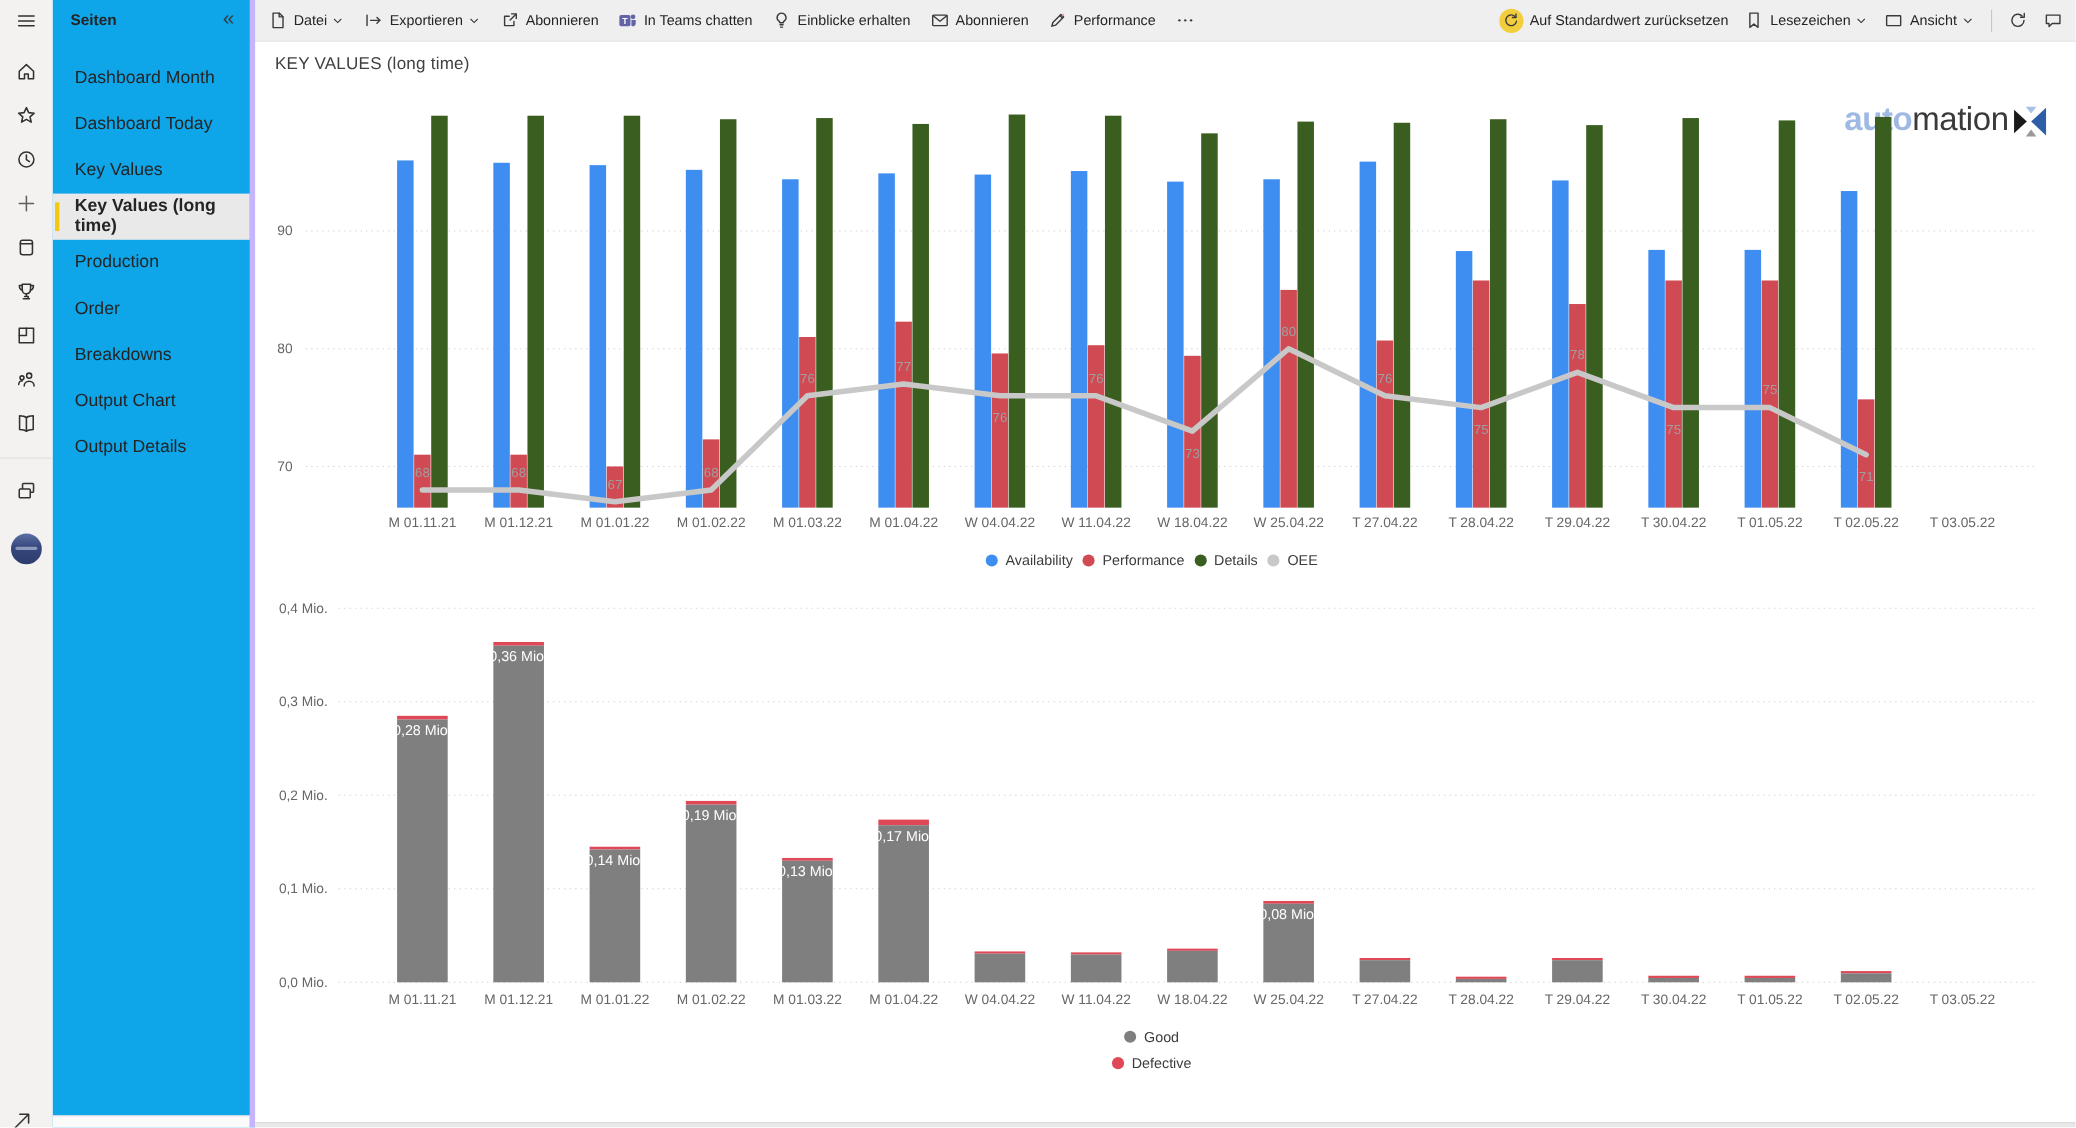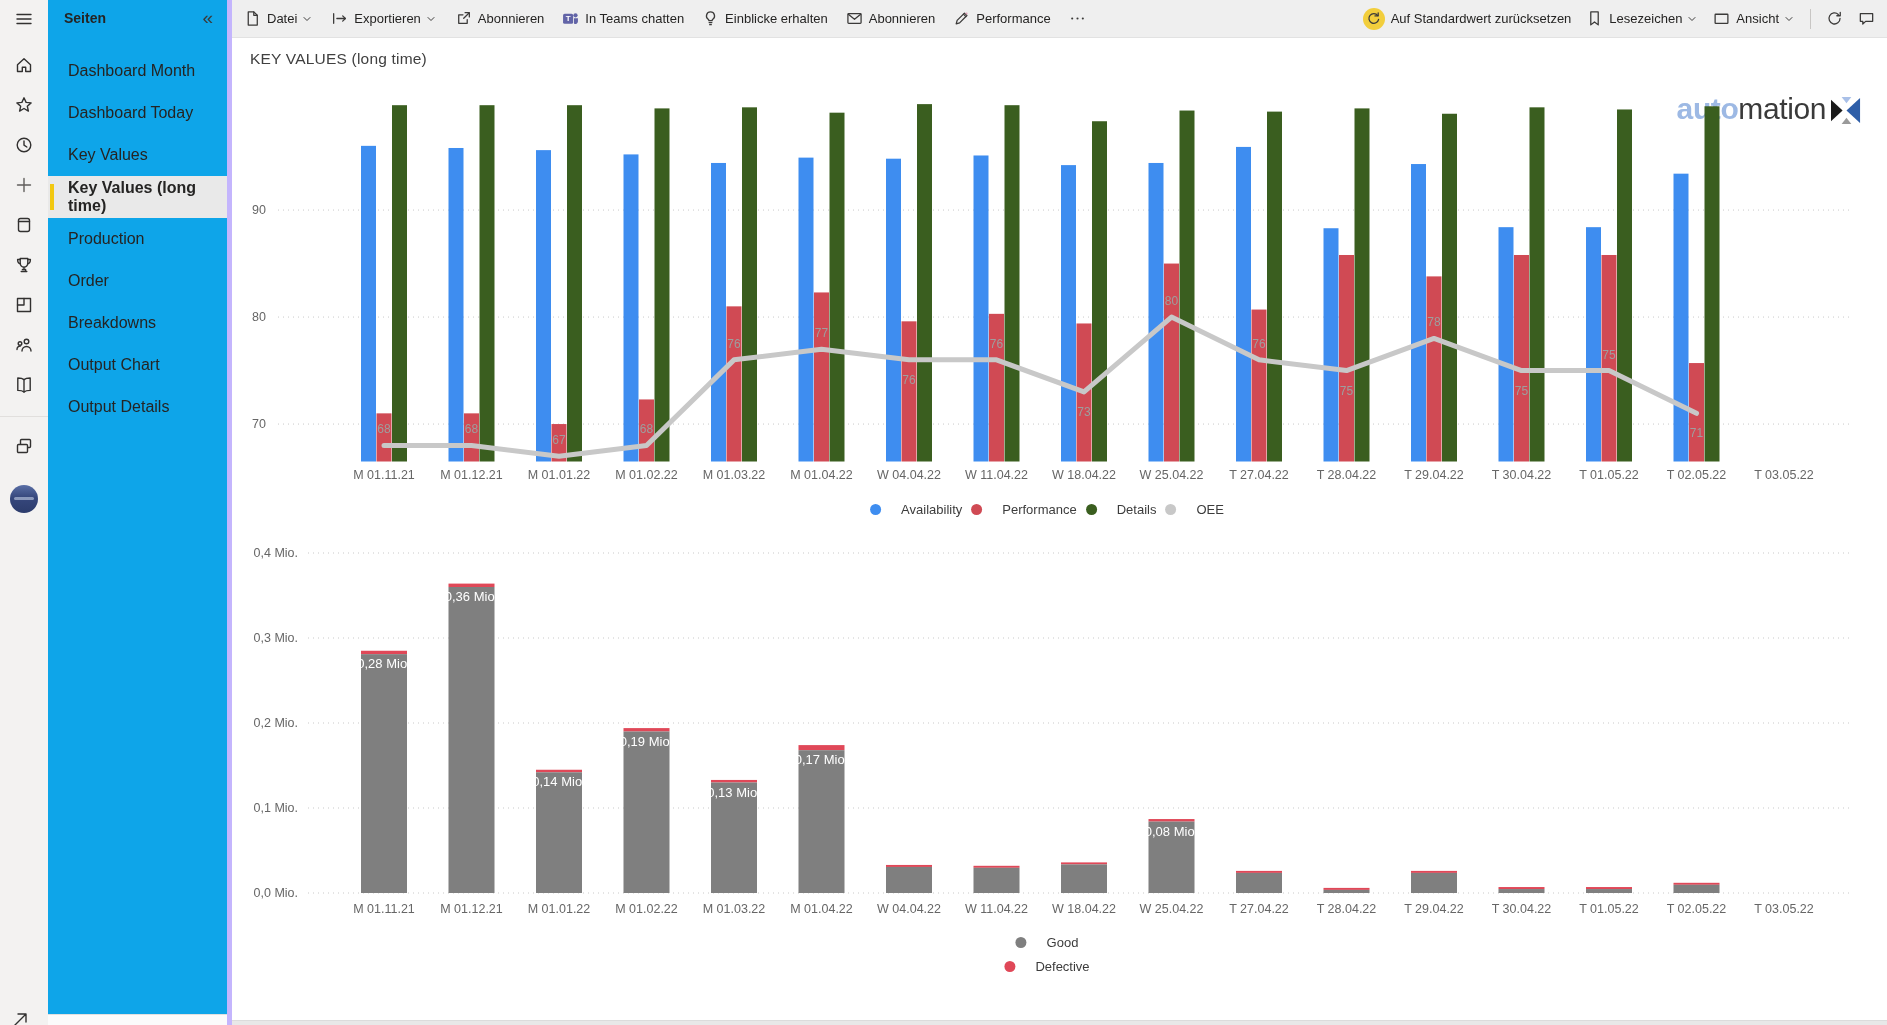--- a/index.html
+++ b/index.html
@@ -66,21 +66,21 @@
   svg text { font-family:"Liberation Sans","DejaVu Sans",sans-serif; }
   .tick   { fill:#666; font-size:12.5px; }
   .grid   { stroke:#c9c9c9; stroke-width:1; stroke-dasharray:1 4; }
   .oee-label { fill:#9e9e9e; font-size:12px; }
   .bar-label { fill:#fff; font-size:13px; }
 
   .legend { position:absolute; left:815px; transform:translateX(-50%);
             display:flex; gap:9px; align-items:center; }
   #legend1 { top:464px; }
   #legend2 { top:897px;flex-direction:column; }
-  .leg-item { display:flex; align-items:center; gap:20px; font-size:13px;
+  .leg-item { display:flex; align-items:center; gap:7px; font-size:13px;
               color:#3c3c3c; cursor:pointer; }
   .leg-dot { width:11px; height:11px; border-radius:50%; flex:none; }
 
   .bottom-strip { position:absolute; left:0; right:0; bottom:0; height:5px;
                   background:#e8e8e8; border-top:1px solid #dcdcdc; }
 </style>
 </head>
 <body>
 
 <div class="app">

